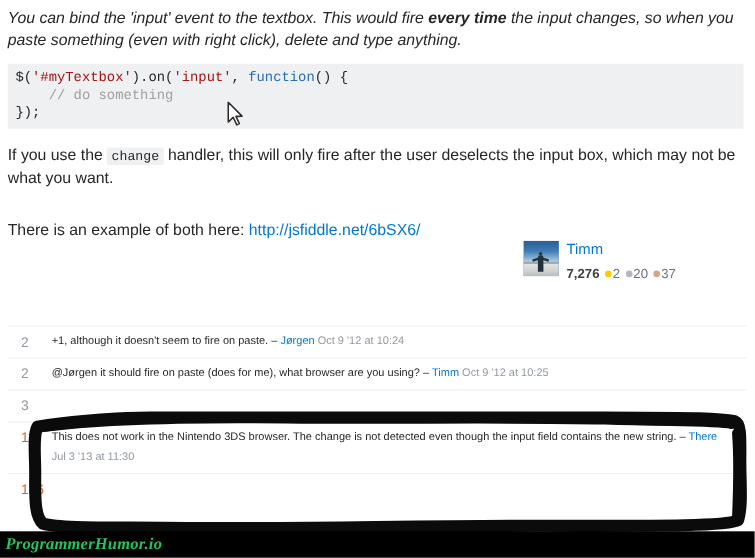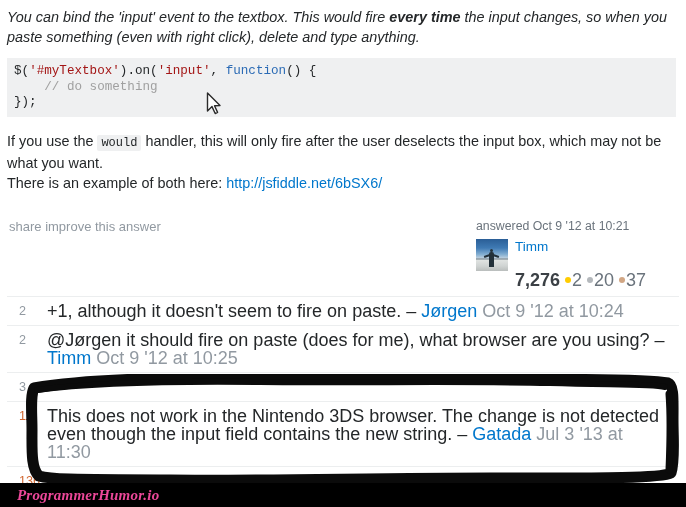--- a/index.html
+++ b/index.html
@@ -32,21 +32,21 @@
   }
   .para {
     font-size: 14.4px;
     line-height: 20px;
     color: #242729;
     margin: 0;
     padding: 0;
   }
   .para.p1 { position: absolute; left: 0; top: 7px; width: 665px; font-style: italic; }
   .para.p2 { position: absolute; left: 0; top: 131px; width: 668px; }
-  .para.p3 { position: absolute; left: 0; top: 173px; width: 668px; }
+  .para.p3 { position: absolute; left: 0; top: 200px; width: 668px; }
 
   b.strong { font-weight: bold; color: #242729; }
 
   a.link {
     color: #0077cc;
     text-decoration: none;
   }
 
   code.inline {
     font-family: "Liberation Mono", "DejaVu Sans Mono", monospace;
@@ -180,24 +180,24 @@
 
   .userinfo { padding-top: 0px; }
   .username {
     font-size: 13.5px;
     color: #0077cc;
     text-decoration: none;
     line-height: 16px;
     display: block;
   }
   .repline {
-    font-size: 18px;
+    font-size: 12px;
     color: #6a737c;
     line-height: 16px;
-    margin-top: 17px;
+    margin-top: 6px;
     white-space: nowrap;
   }
   .repline .rep {
     font-weight: bold;
     color: #3b4045;
   }
   .dot {
     display: inline-block;
     width: 6px;
     height: 6px;
@@ -236,21 +236,21 @@
     box-sizing: border-box;
     font-size: 12.6px;
     line-height: 18px;
     color: #9199a1;
   }
   .comment .score.hot {
     color: #d1662f;
   }
   .comment .ctext {
     flex: 1 1 auto;
-    font-size: 18px;
+    font-size: 10px;
     line-height: 18px;
     color: #242729;
     padding-right: 14px;
   }
   .comment .cuser {
     color: #0077cc;
     text-decoration: none;
   }
   .comment .cdate {
     color: #9199a1;
@@ -276,61 +276,57 @@
     position: absolute;
     left: 0;
     bottom: 0;
     width: 686px;
     height: 24px;
     background: #000000;
     display: flex;
     align-items: center;
   }
   .watermark .wtext {
-    color: #ec4899;
+    color: #22c55e;
     font-family: "Liberation Serif", "DejaVu Serif", serif;
     font-weight: bold;
     font-style: italic;
     font-size: 15px;
-    padding-left: 17px;
+    padding-left: 5px;
     letter-spacing: .2px;
   }
 </style>
 </head>
 <body>
 
 <div id="page">
 
   <div class="answer-body">
 
     <p class="para p1"><span>You can bind the 'input' event to the textbox. This would fire </span><b class="strong">every time</b><span> the input changes, so when you paste something (even with right click), delete and type anything.</span></p>
 
     <div class="codeblock">
       <pre><span>$(</span><span class="tok-str">'#myTextbox'</span><span>).on(</span><span class="tok-str">'input'</span><span>, </span><span class="tok-kw">function</span><span>() {</span>
 <span class="tok-com">    // do something</span>
 <span>});</span></pre>
     </div>
 
-    <p class="para p2"><span>If you use the </span><code class="inline">would</code><span> handler, this will only fire after the user deselects the input box, which may not be what you want.</span></p>
+    <p class="para p2"><span>If you use the </span><code class="inline">change</code><span> handler, this will only fire after the user deselects the input box, which may not be what you want.</span></p>
 
     <p class="para p3"><span>There is an example of both here: </span><a class="link" href="#">http://jsfiddle.net/6bSX6/</a></p>
   </div>
 
   <div class="cursor">
     <svg width="16" height="24" viewBox="0 0 16 24" xmlns="http://www.w3.org/2000/svg">
       <path d="M1.5 1 L1.5 19 L6 14.6 L9.2 21.5 L11.6 20.4 L8.5 13.8 L14 13.6 Z" fill="#ffffff" stroke="#2b2b2b" stroke-width="1.4" stroke-linejoin="round"></path>
     </svg>
   </div>
 
-  <div class="share-links">
-    <a href="#">share</a>&nbsp;<a href="#">improve this answer</a>
-  </div>
 
   <div class="usercard">
-    <div class="answered-line">answered Oct 9 '12 at 10:21</div>
     <div class="usercard-row">
       <div class="avatar">
         <div class="sky"></div>
         <div class="ground"></div>
         <div class="horizon"></div>
         <div class="head"></div>
         <div class="figure"></div>
         <div class="arm-l"></div>
         <div class="arm-r"></div>
       </div>
@@ -352,21 +348,21 @@
       <div class="score">2</div>
       <div class="ctext"><span>@Jørgen it should fire on paste (does for me), what browser are you using?</span><span class="dash"> – </span><a class="cuser" href="#">Timm</a> <span class="cdate">Oct 9 '12 at 10:25</span></div>
     </div>
 
     <div class="comment c3">
       <div class="score">3</div>
     </div>
 
     <div class="comment c4">
       <div class="score hot">11</div>
-      <div class="ctext"><span>This does not work in the Nintendo 3DS browser. The change is not detected even though the input field contains the new string.</span><span class="dash"> – </span><a class="cuser" href="#">Gatada</a> <span class="cdate">Jul 3 '13 at 11:30</span></div>
+      <div class="ctext"><span>This does not work in the Nintendo 3DS browser. The change is not detected even though the input field contains the new string.</span><span class="dash"> – </span><a class="cuser" href="#">There</a> <span class="cdate">Jul 3 '13 at 11:30</span></div>
     </div>
 
     <div class="comment c5">
       <div class="score hot">136</div>
     </div>
 
   </div>
 
   <div class="annotation">
     <svg width="662" height="112" viewBox="0 0 662 112" xmlns="http://www.w3.org/2000/svg">

